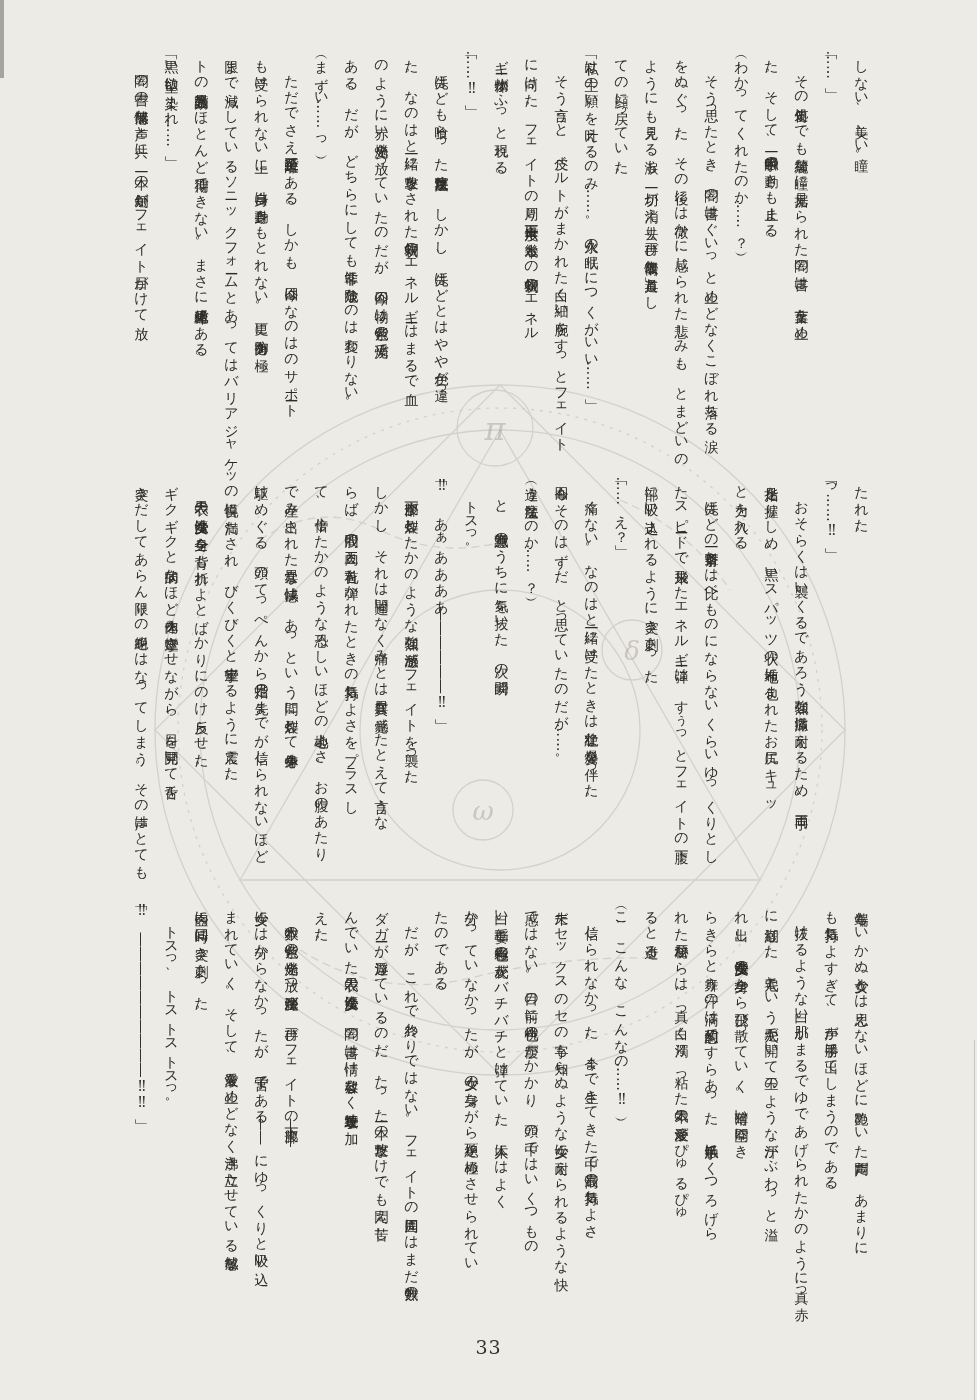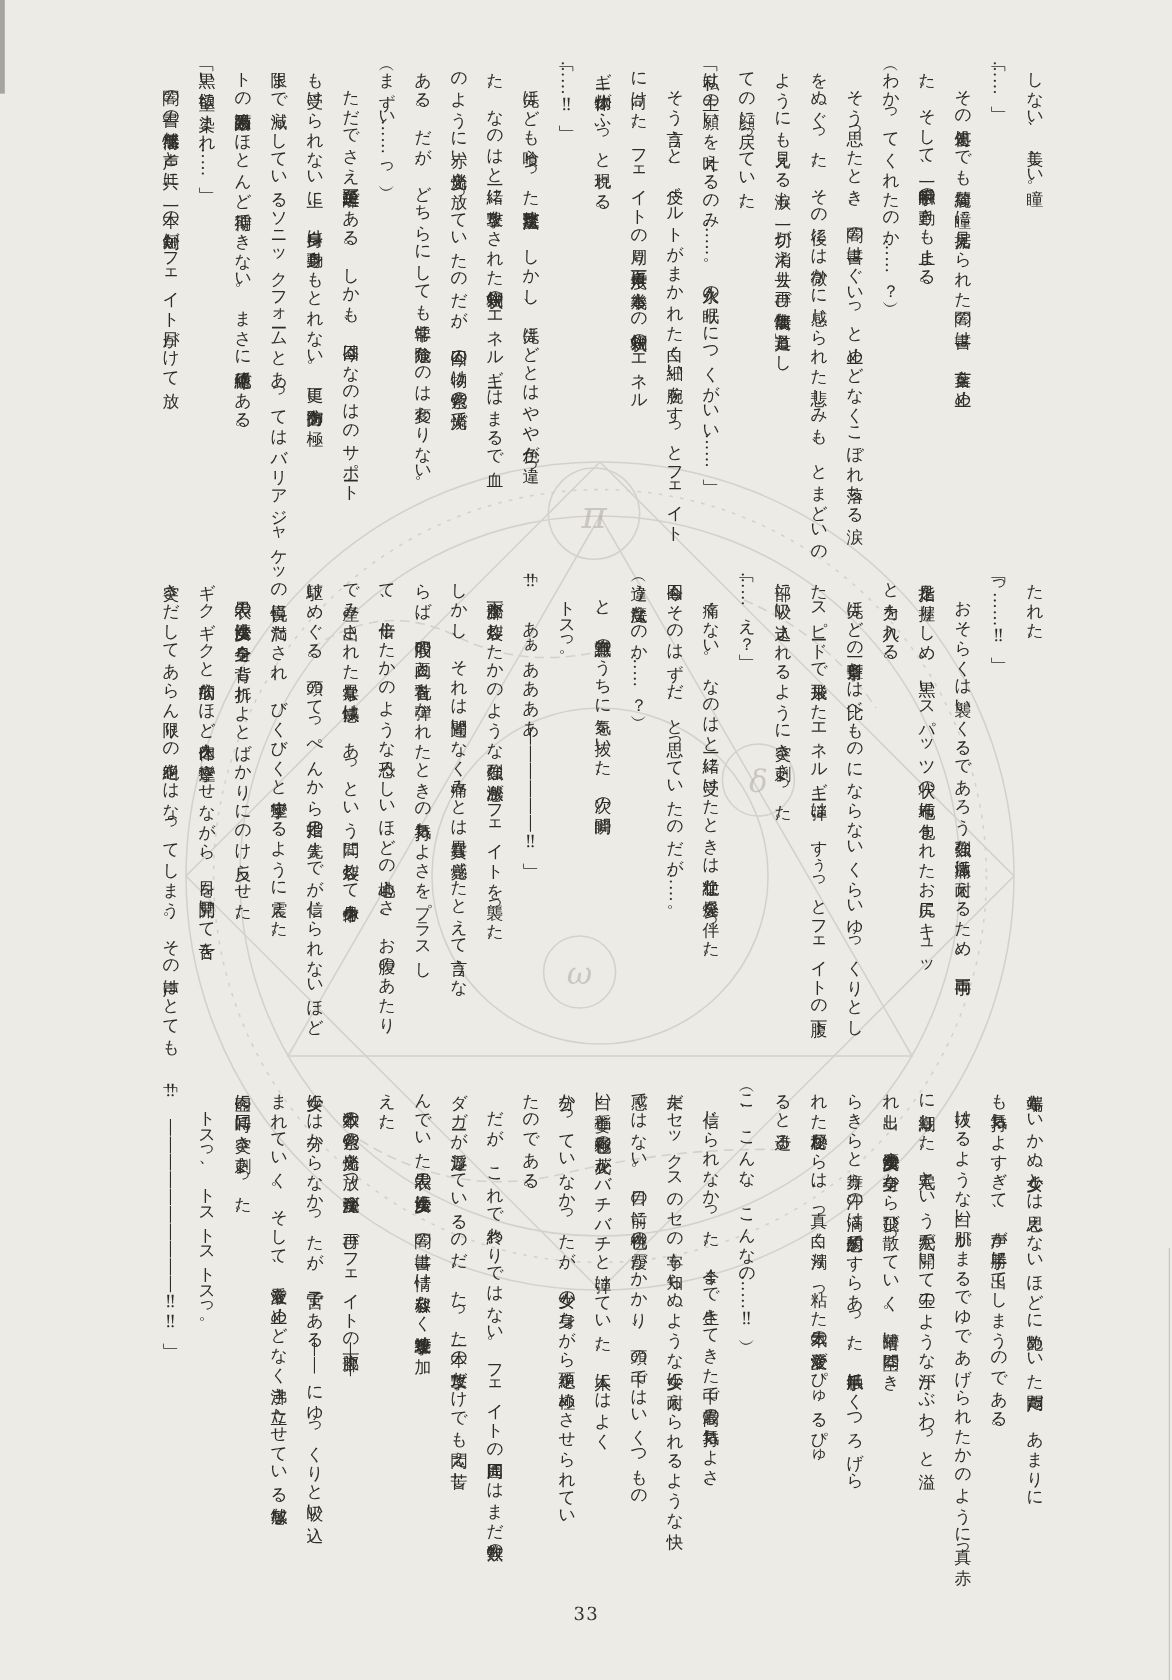--- a/index.html
+++ b/index.html
@@ -25,21 +25,21 @@
     line-height:30px;
     letter-spacing:0.5px;
   }
   .s1{top:50px;height:418px;}
   .s2{top:476px;height:422px;}
   .s3{top:901px;height:432px;}
   .vcol{margin:0;white-space:pre;}
   .page-number{
     position:absolute;left:0;right:0;top:1336px;
     text-align:center;
-    font-size:15px;
+    font-size:19px;
     letter-spacing:1px;
     color:#34322f;
   }
   .scan-corner{
     position:absolute;left:0;top:0;
     width:4px;height:78px;
     background:#6d6a66;
     opacity:.55;
   }
   .scan-edge-right{

